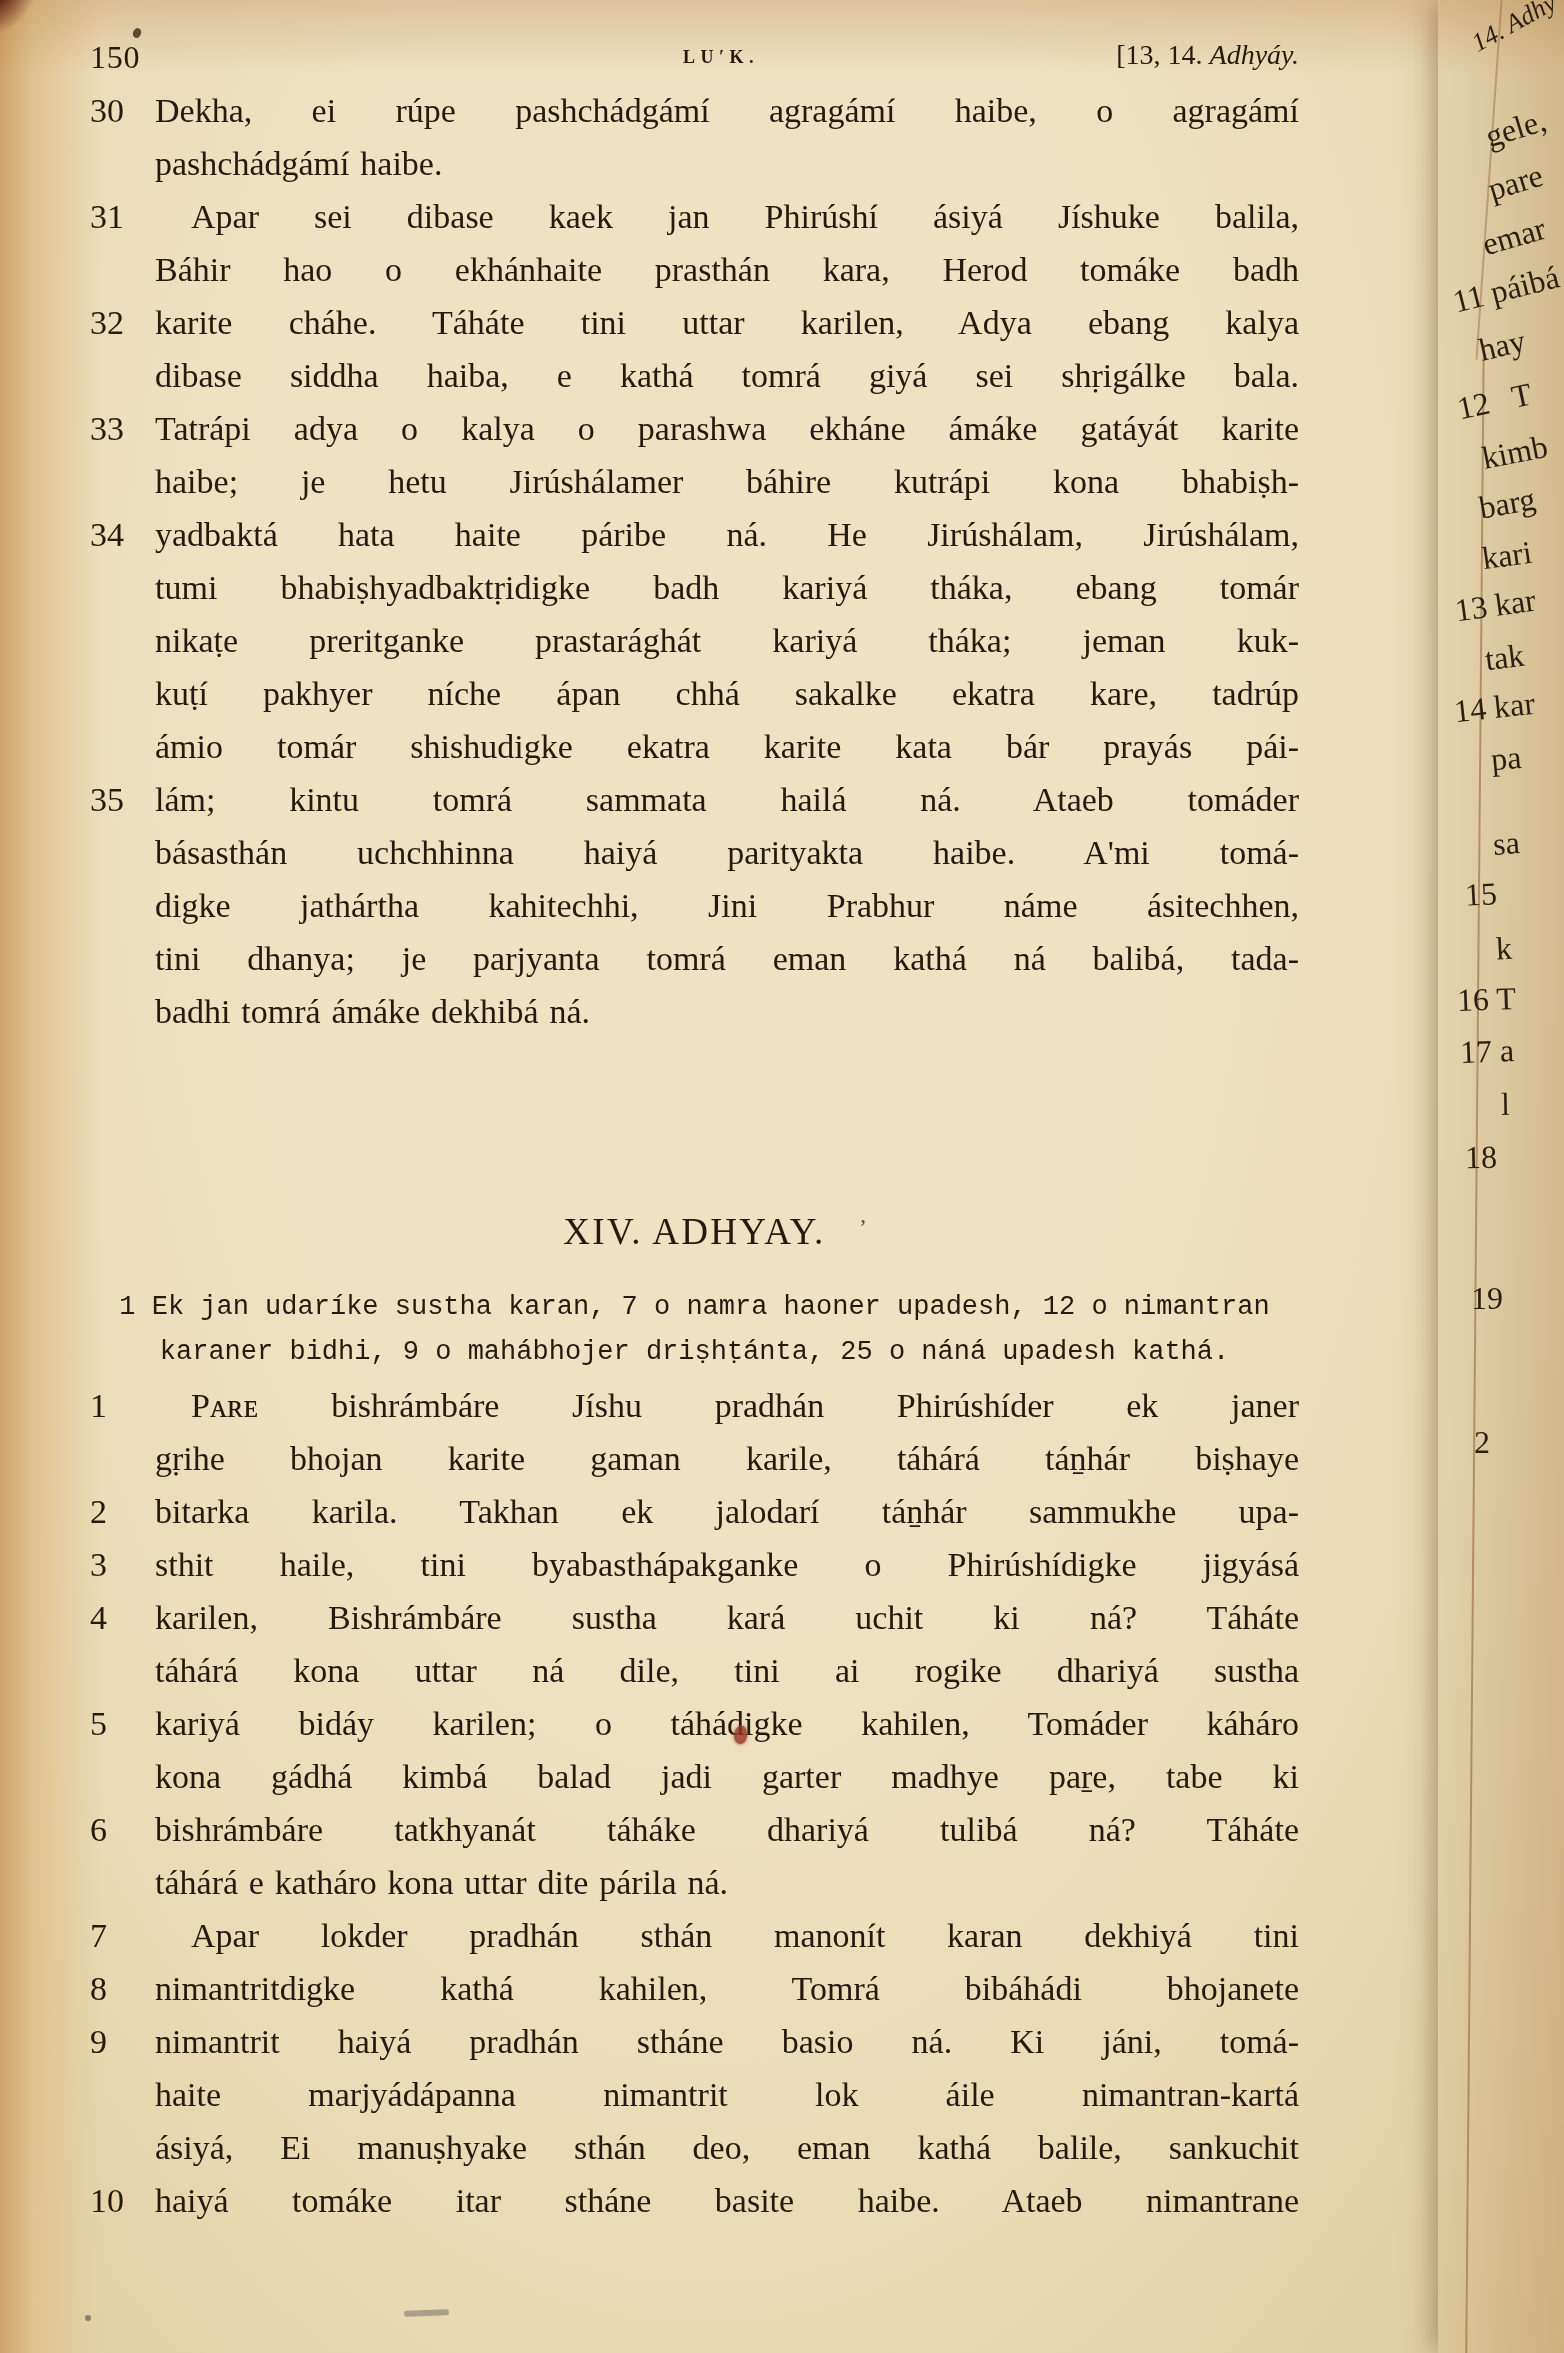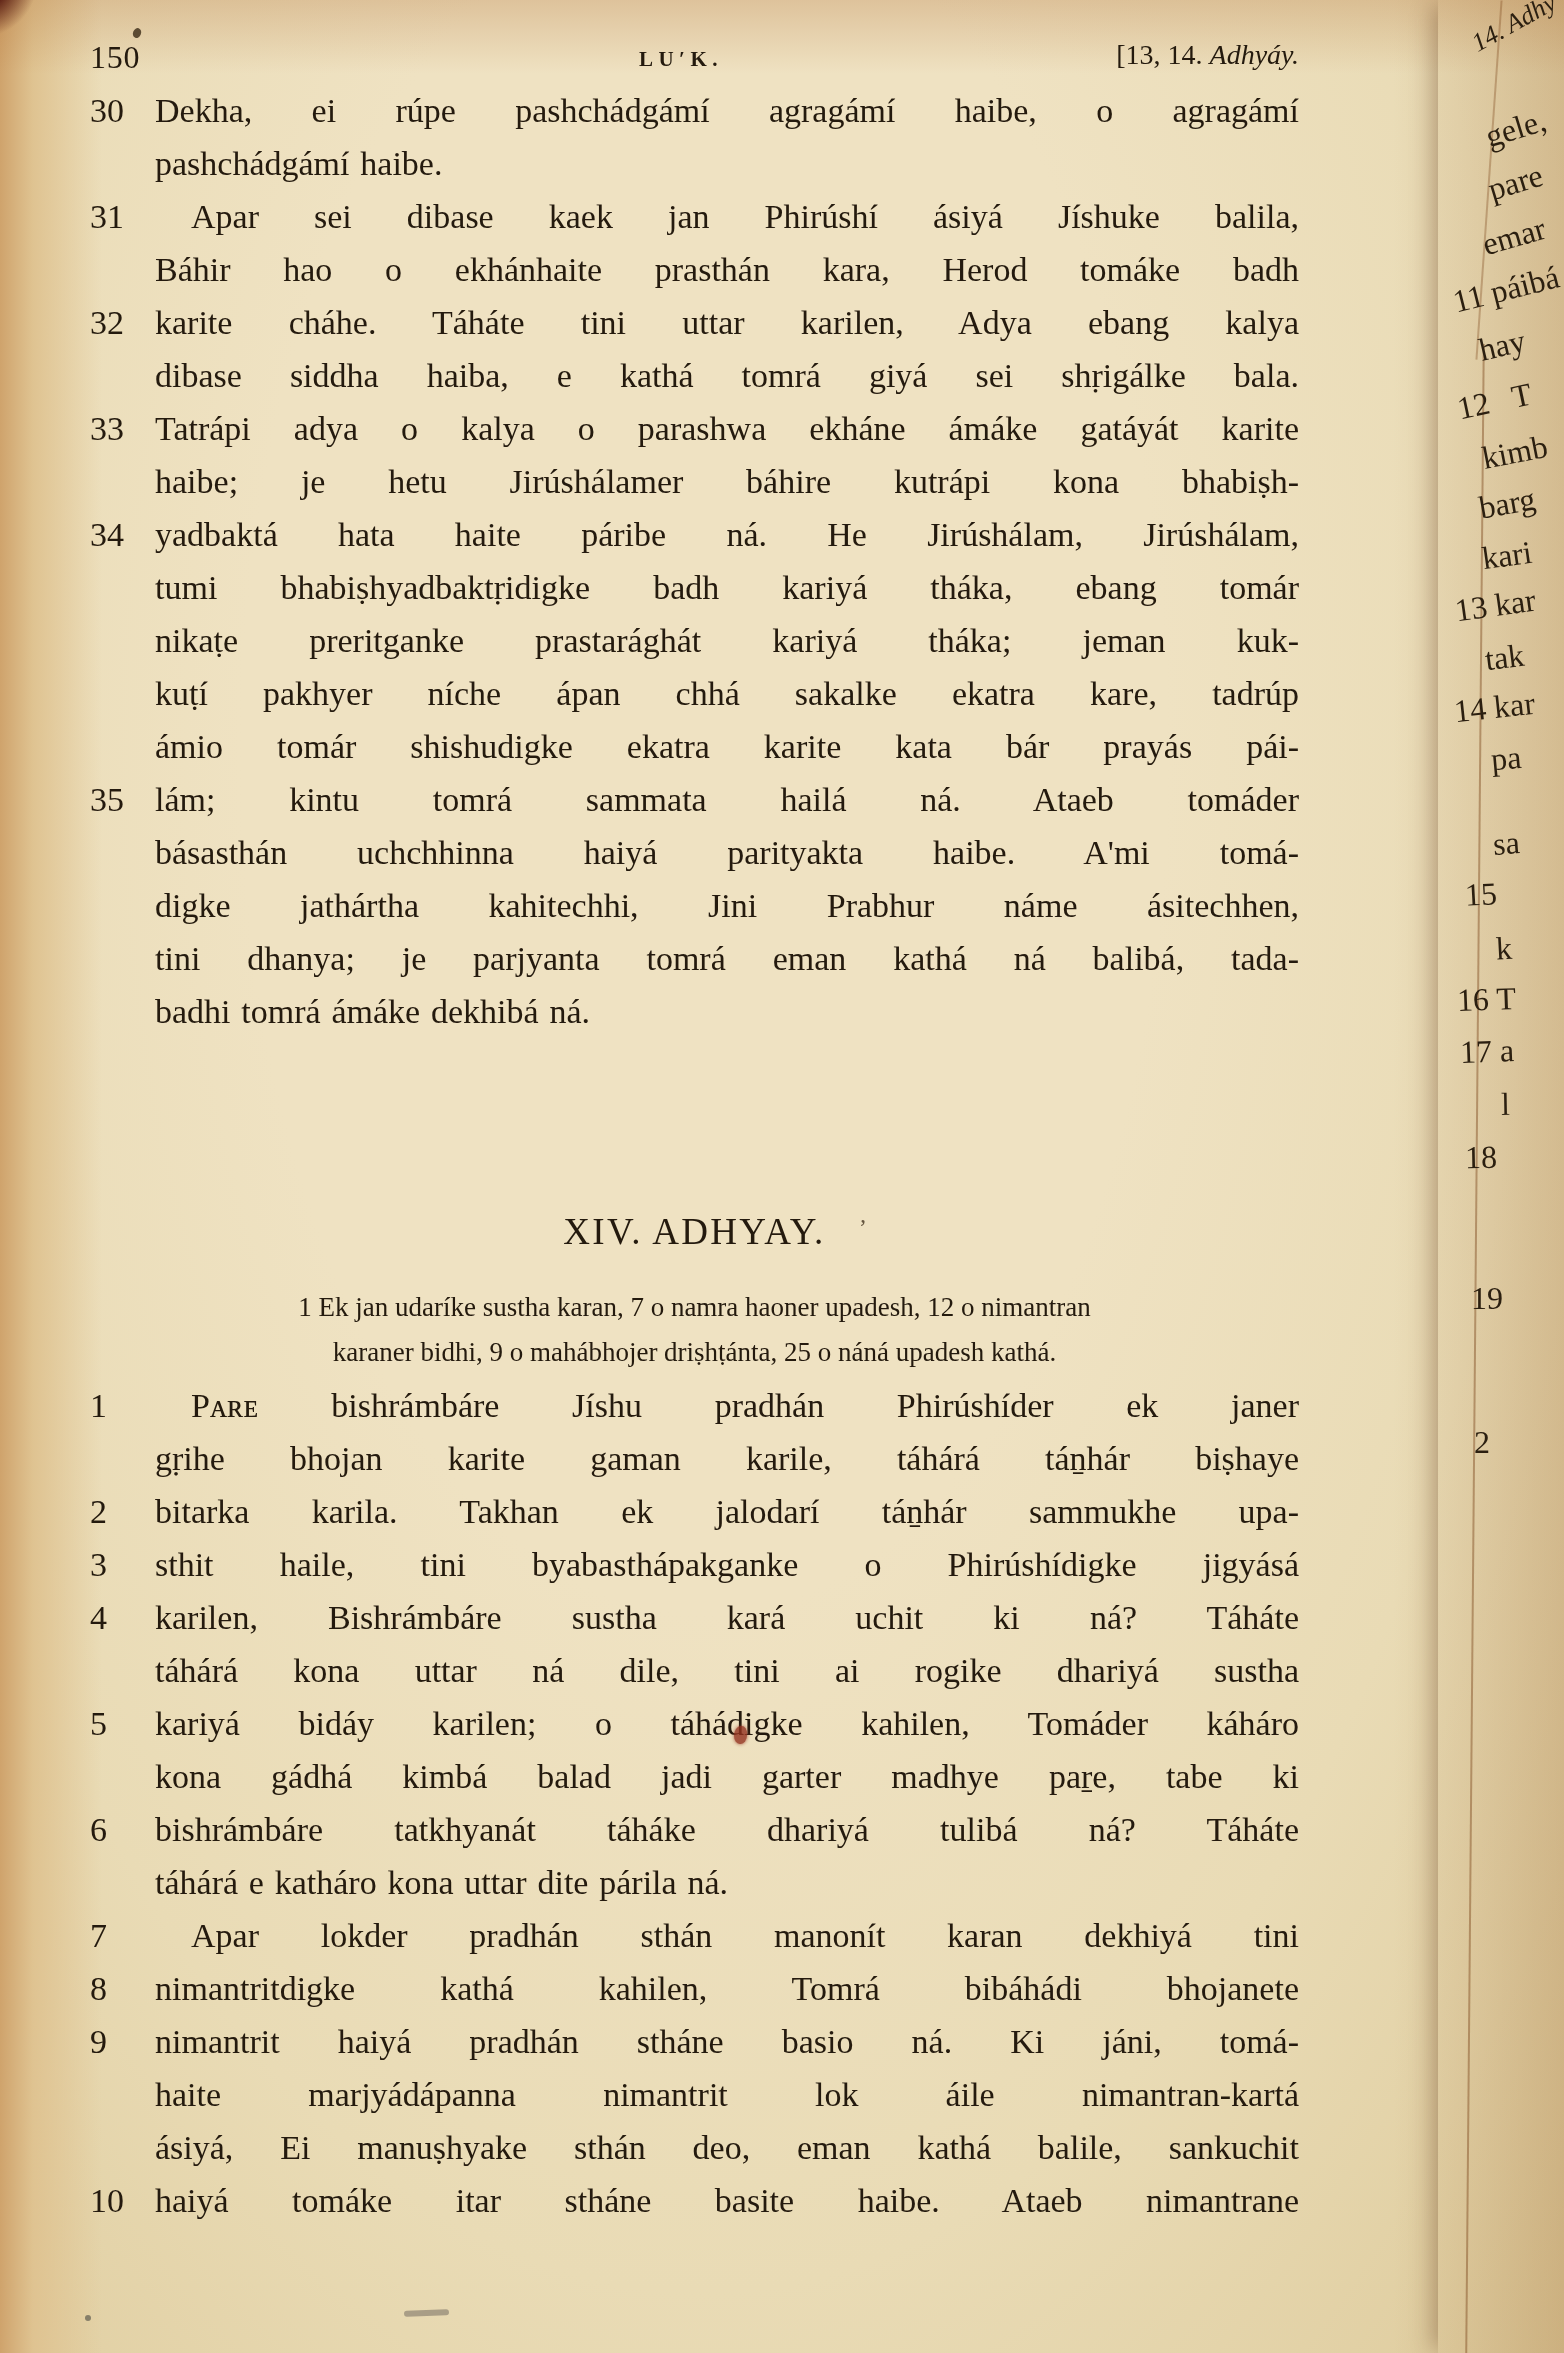--- a/index.html
+++ b/index.html
@@ -12,40 +12,40 @@
     background-color:#ebdebb;
     background:
       radial-gradient(circle at -1.2% -0.8%, var(--corner-maroon,#4d0f0a) 0 20.3px, rgba(77,15,10,0) 56px),
       linear-gradient(180deg, rgba(173,104,44,.26) 0, rgba(173,104,44,0) 74px),
       linear-gradient(90deg, #cfa36c 0, #dfc391 33px, rgba(236,222,187,0) 102px),
       linear-gradient(270deg, rgba(150,95,40,.25) 0, rgba(150,95,40,0) 172px),
       radial-gradient(ellipse at 45% 32%, #efe2c2 0 38%, #e9dbb5 68%, #decb9c 100%);
   }
   
   .pgnum{position:absolute;left:90px;top:39px;font-size:32px;letter-spacing:0.8px;}
-  .running{position:absolute;left:603px;top:47px;width:156px;text-align:center;
-           font-size:21px;letter-spacing:5.5px;font-weight:bold;}
+  .running{position:absolute;left:603px;top:47px;width:156px;text-align:right;
+           font-size:18px;letter-spacing:5.5px;font-weight:bold;}
   .chapref{position:absolute;right:266px;top:39px;font-size:28px;}
   .chapref .it{font-style:italic;}
   
   .vblock{position:absolute;left:90px;width:1209px;}
   .vblock.c13{top:84px;}
   .vblock.c14{top:1379px;}
   .vline{position:relative;height:53px;}
   .vnum{position:absolute;left:0;top:0;width:70px;font-size:34px;line-height:53px;}
   .vtext{margin-left:65px;font-size:34px;line-height:53px;
          text-align:justify;text-align-last:justify;word-spacing:2.3px;}
   .noJust .vtext{text-align-last:left;}
   .indent .vtext{text-indent:36px;}
   
   .xheading{position:absolute;top:1210px;left:90px;width:1209px;text-align:center;
             font-size:37px;letter-spacing:2.3px;}
   .stray{position:absolute;left:859px;top:1214px;font-size:23.5px;color:rgba(62,46,26,.78);}
   .summary{position:absolute;top:1285px;left:90px;width:1209px;text-align:center;
-           font-size:27px;line-height:45px;}
+           font-size:27px;line-height:45px;font-family:Liberation Mono, monospace;}
   
   .curl{position:absolute;left:1438px;top:0;width:127px;height:2354px;
     background:
       radial-gradient(circle at 100% 0, rgba(238,148,98,.55) 0 55px, rgba(238,148,98,0) 117px),
       linear-gradient(90deg, rgba(100,55,15,.42) 0, var(--curl-dark,#cf9f6a) 3.1px,
         #e8cb9c 15.6px, var(--curl-light,#f0dcae) 36px, #e8c globally 0, #e5c08d 67px,
         #ddb27d 98px, #d5a873 127px);
     box-shadow:-11px 0 20.3px -6.3px rgba(90,50,20,.35);
   }
   .crease{position:absolute;left:1474px;top:344px;width:1.6px;height:2009px;

